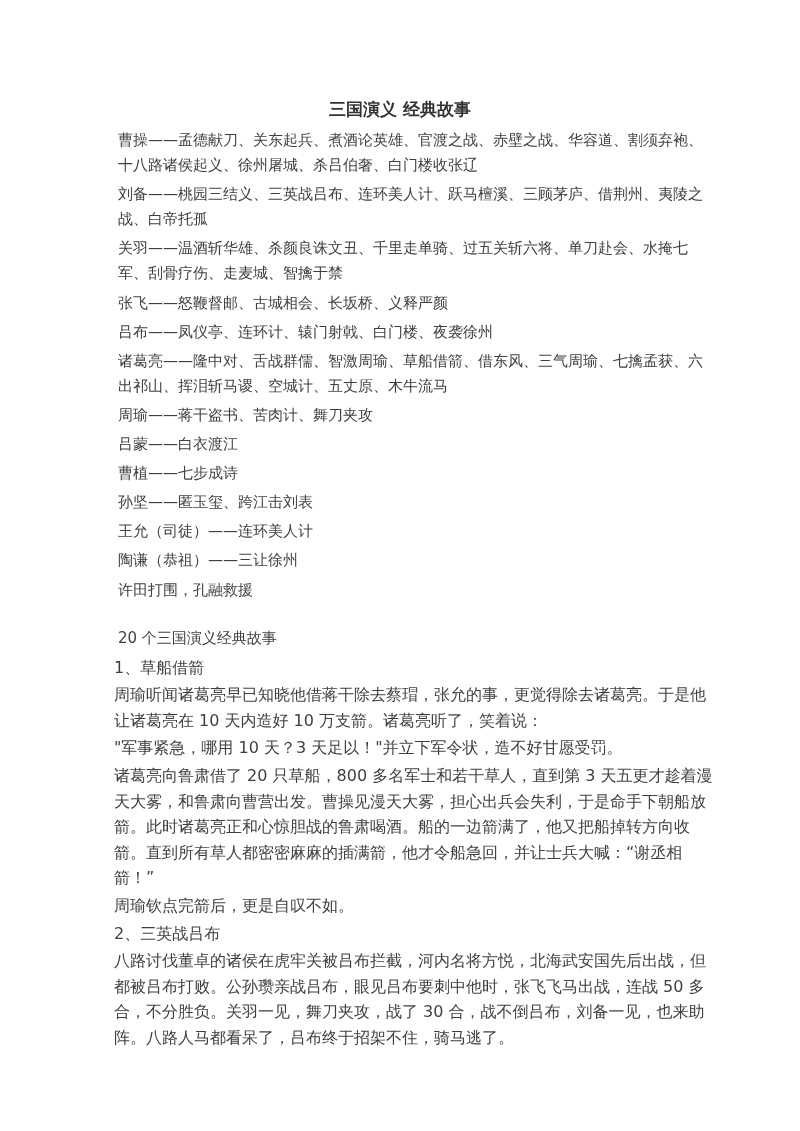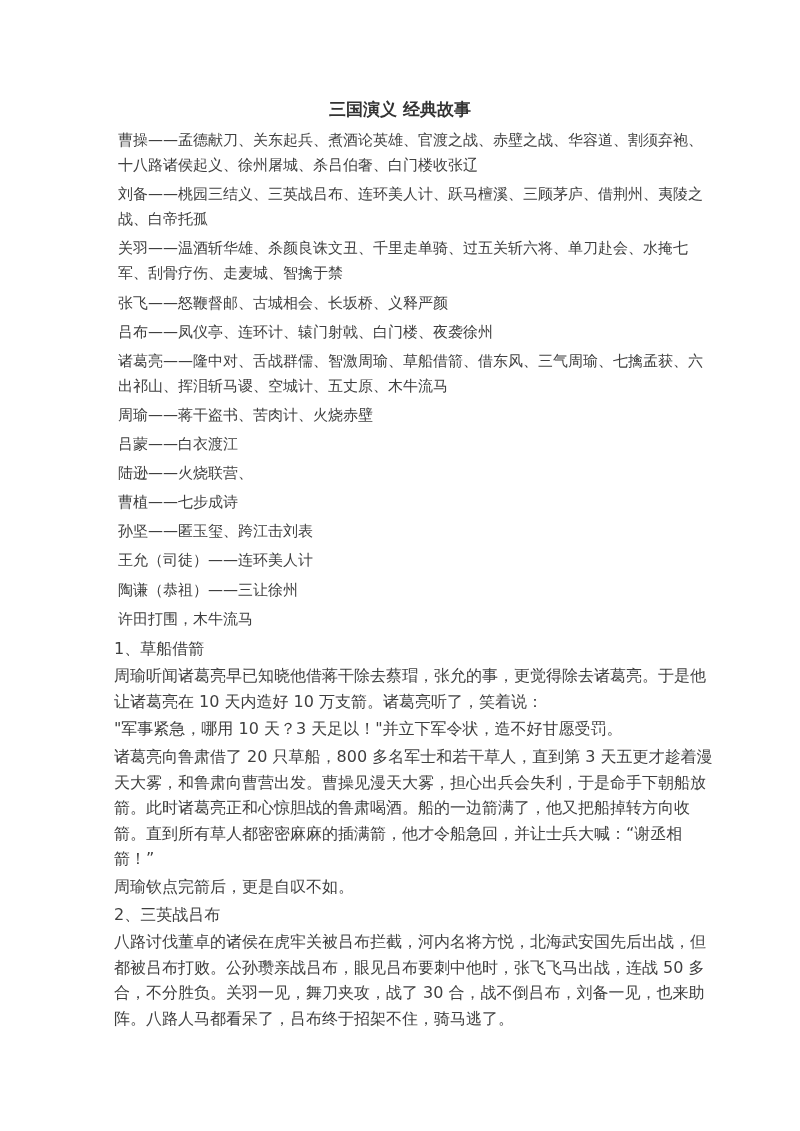--- a/index.html
+++ b/index.html
@@ -52,29 +52,29 @@
 <div class="doc">
 
   <h1 class="doc-title">三国演义 经典故事</h1>
 
   <p class="line">曹操——孟德献刀、关东起兵、煮酒论英雄、官渡之战、赤壁之战、华容道、割须弃袍、十八路诸侯起义、徐州屠城、杀吕伯奢、白门楼收张辽</p>
   <p class="line">刘备——桃园三结义、三英战吕布、连环美人计、跃马檀溪、三顾茅庐、借荆州、夷陵之战、白帝托孤</p>
   <p class="line">关羽——温酒斩华雄、杀颜良诛文丑、千里走单骑、过五关斩六将、单刀赴会、水掩七军、刮骨疗伤、走麦城、智擒于禁</p>
   <p class="line">张飞——怒鞭督邮、古城相会、长坂桥、义释严颜</p>
   <p class="line">吕布——凤仪亭、连环计、辕门射戟、白门楼、夜袭徐州</p>
   <p class="line">诸葛亮——隆中对、舌战群儒、智激周瑜、草船借箭、借东风、三气周瑜、七擒孟获、六出祁山、挥泪斩马谡、空城计、五丈原、木牛流马</p>
-  <p class="line">周瑜——蒋干盗书、苦肉计、火烧赤壁</p>
+  <p class="line">周瑜——蒋干盗书、苦肉计、舞刀夹攻</p>
   <p class="line">吕蒙——白衣渡江</p>
-  <p class="line">陆逊——火烧联营、</p>
   <p class="line">曹植——七步成诗</p>
   <p class="line">孙坚——匿玉玺、跨江击刘表</p>
   <p class="line">王允（司徒）——连环美人计</p>
   <p class="line">陶谦（恭祖）——三让徐州</p>
-  <p class="line">许田打围，木牛流马</p>
+  <p class="line">许田打围，孔融救援</p>
 
+  <p class="line stories-heading">20 个三国演义经典故事</p>
 
   <div>
     <p class="story-par">1、草船借箭</p>
     <p class="story-par">周瑜听闻诸葛亮早已知晓他借蒋干除去蔡瑁，张允的事，更觉得除去诸葛亮。于是他让诸葛亮在 10 天内造好 10 万支箭。诸葛亮听了，笑着说：</p>
     <p class="story-par">"军事紧急，哪用 10 天？3 天足以！"并立下军令状，造不好甘愿受罚。</p>
     <p class="story-par">诸葛亮向鲁肃借了 20 只草船，800 多名军士和若干草人，直到第 3 天五更才趁着漫天大雾，和鲁肃向曹营出发。曹操见漫天大雾，担心出兵会失利，于是命手下朝船放箭。此时诸葛亮正和心惊胆战的鲁肃喝酒。船的一边箭满了，他又把船掉转方向收箭。直到所有草人都密密麻麻的插满箭，他才令船急回，并让士兵大喊：“谢丞相箭！”</p>
     <p class="story-par">周瑜钦点完箭后，更是自叹不如。</p>
   </div>
 
   <div>

